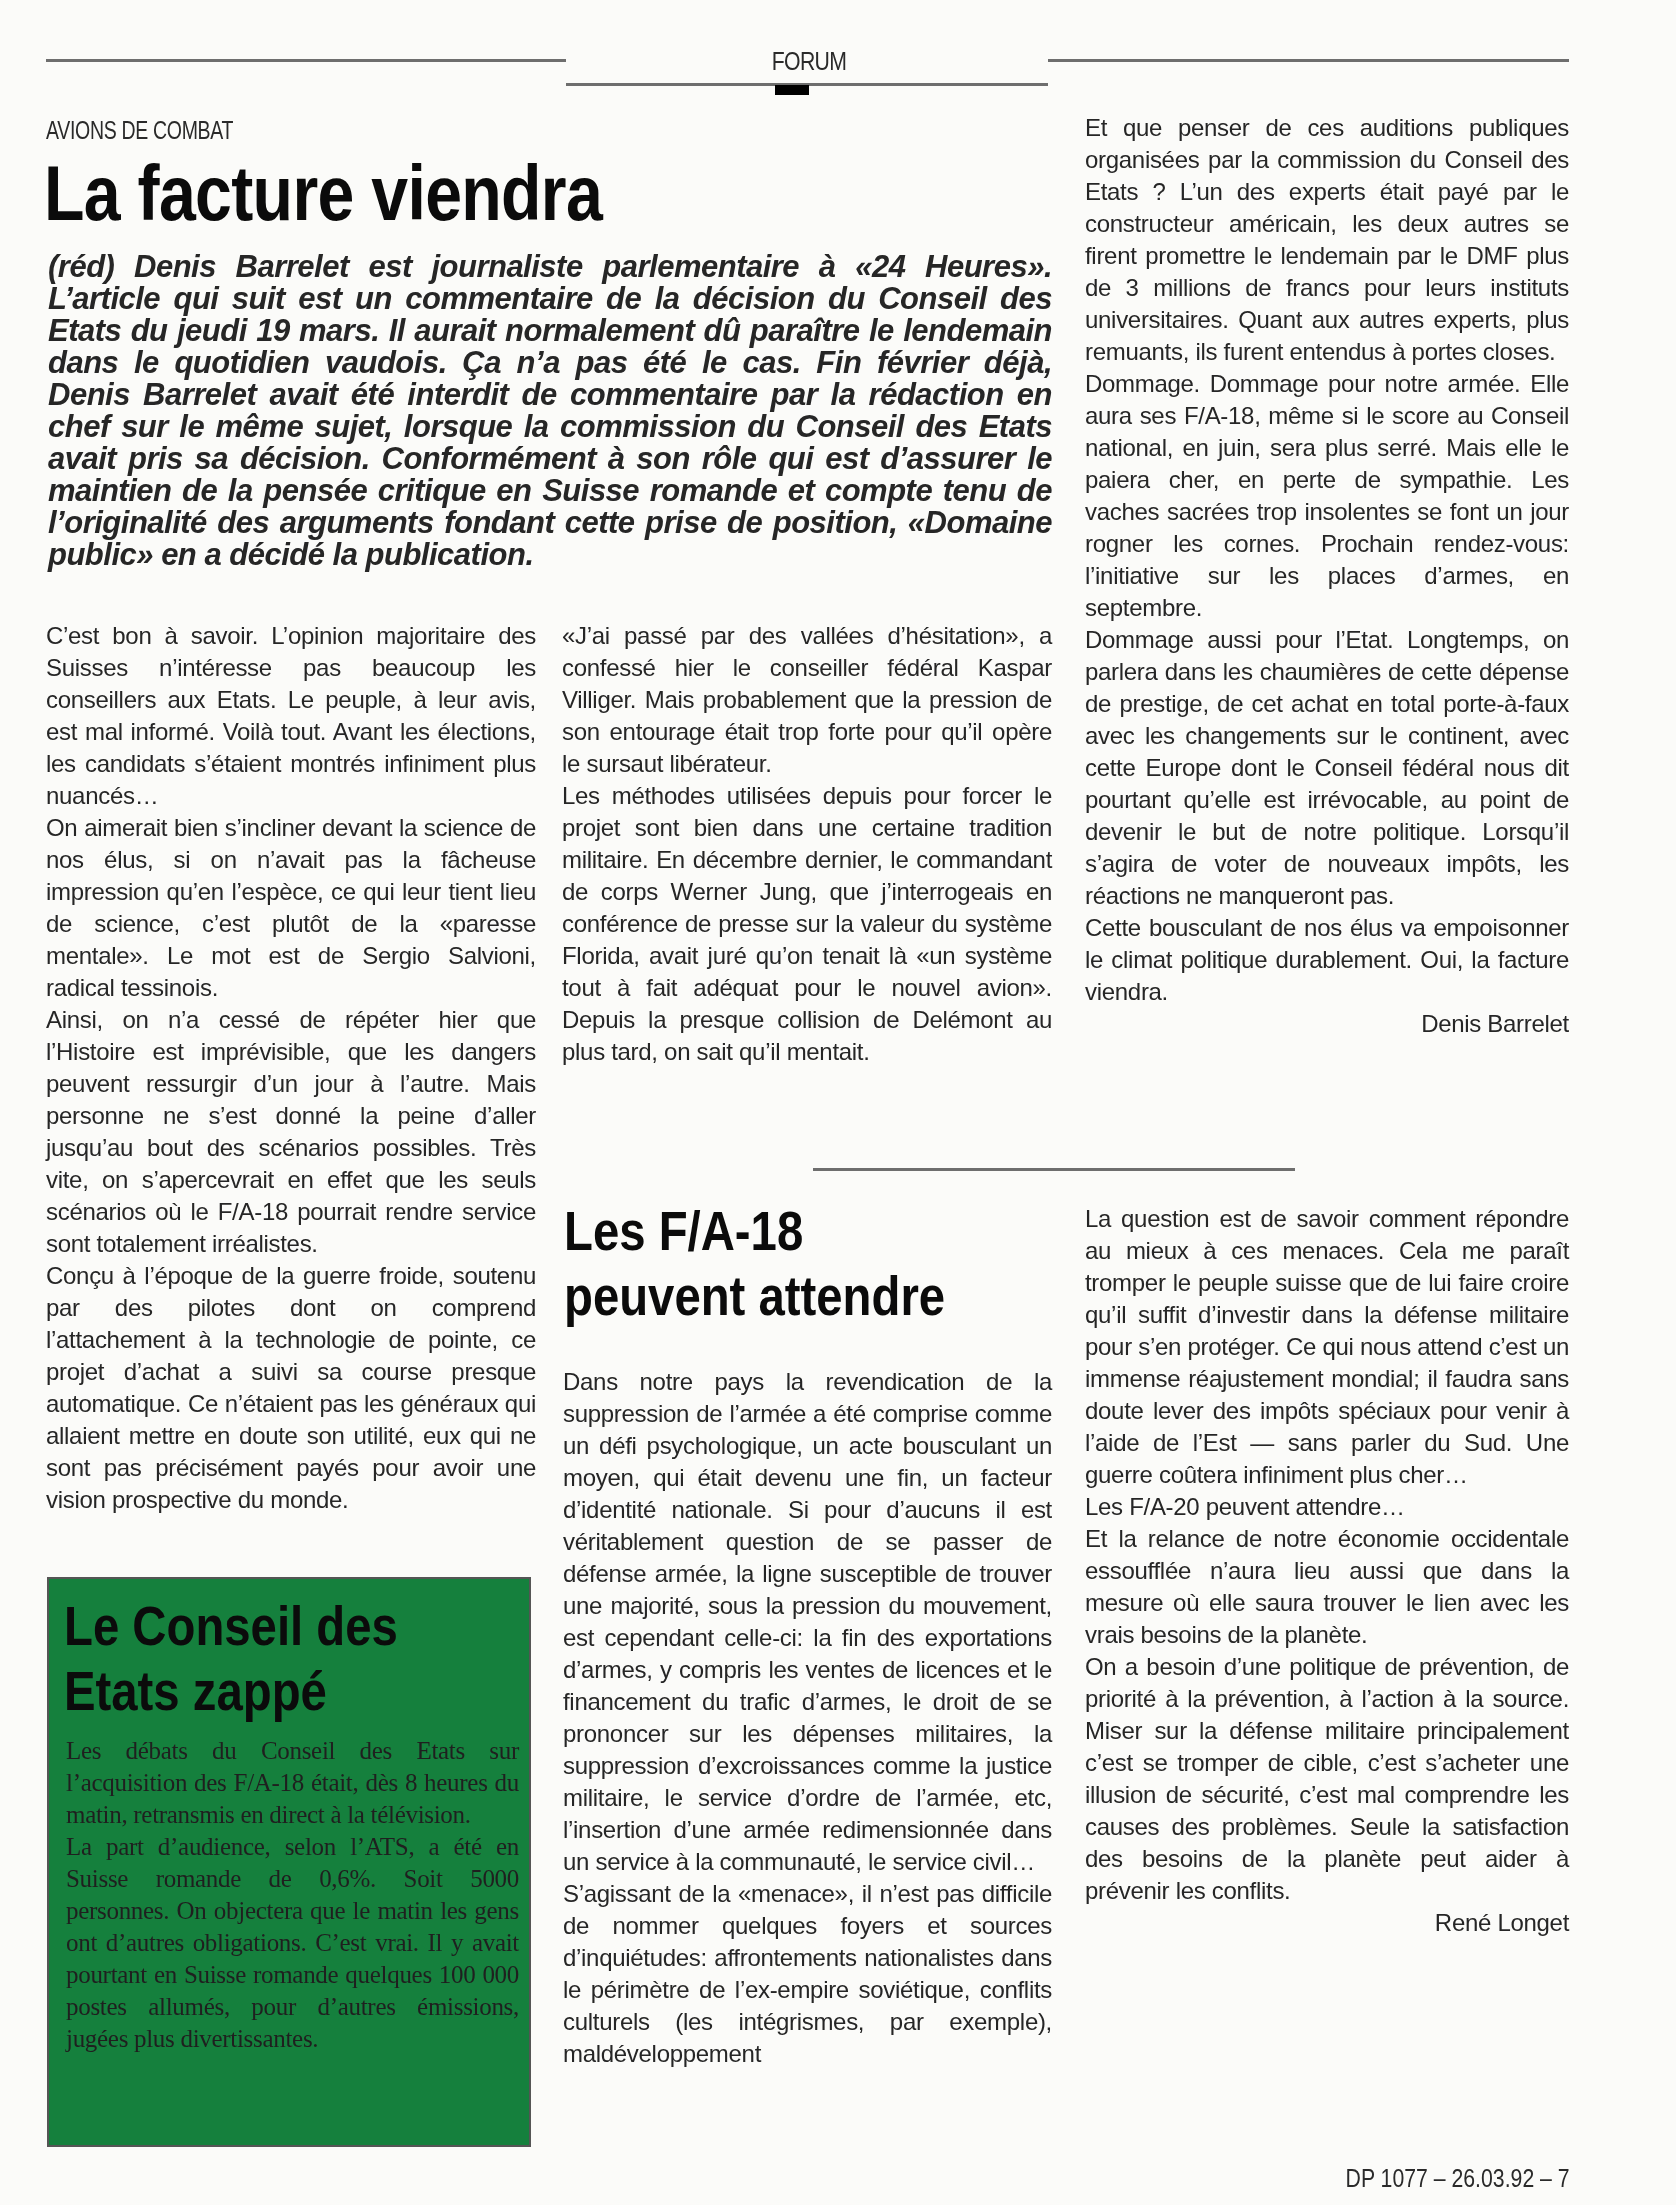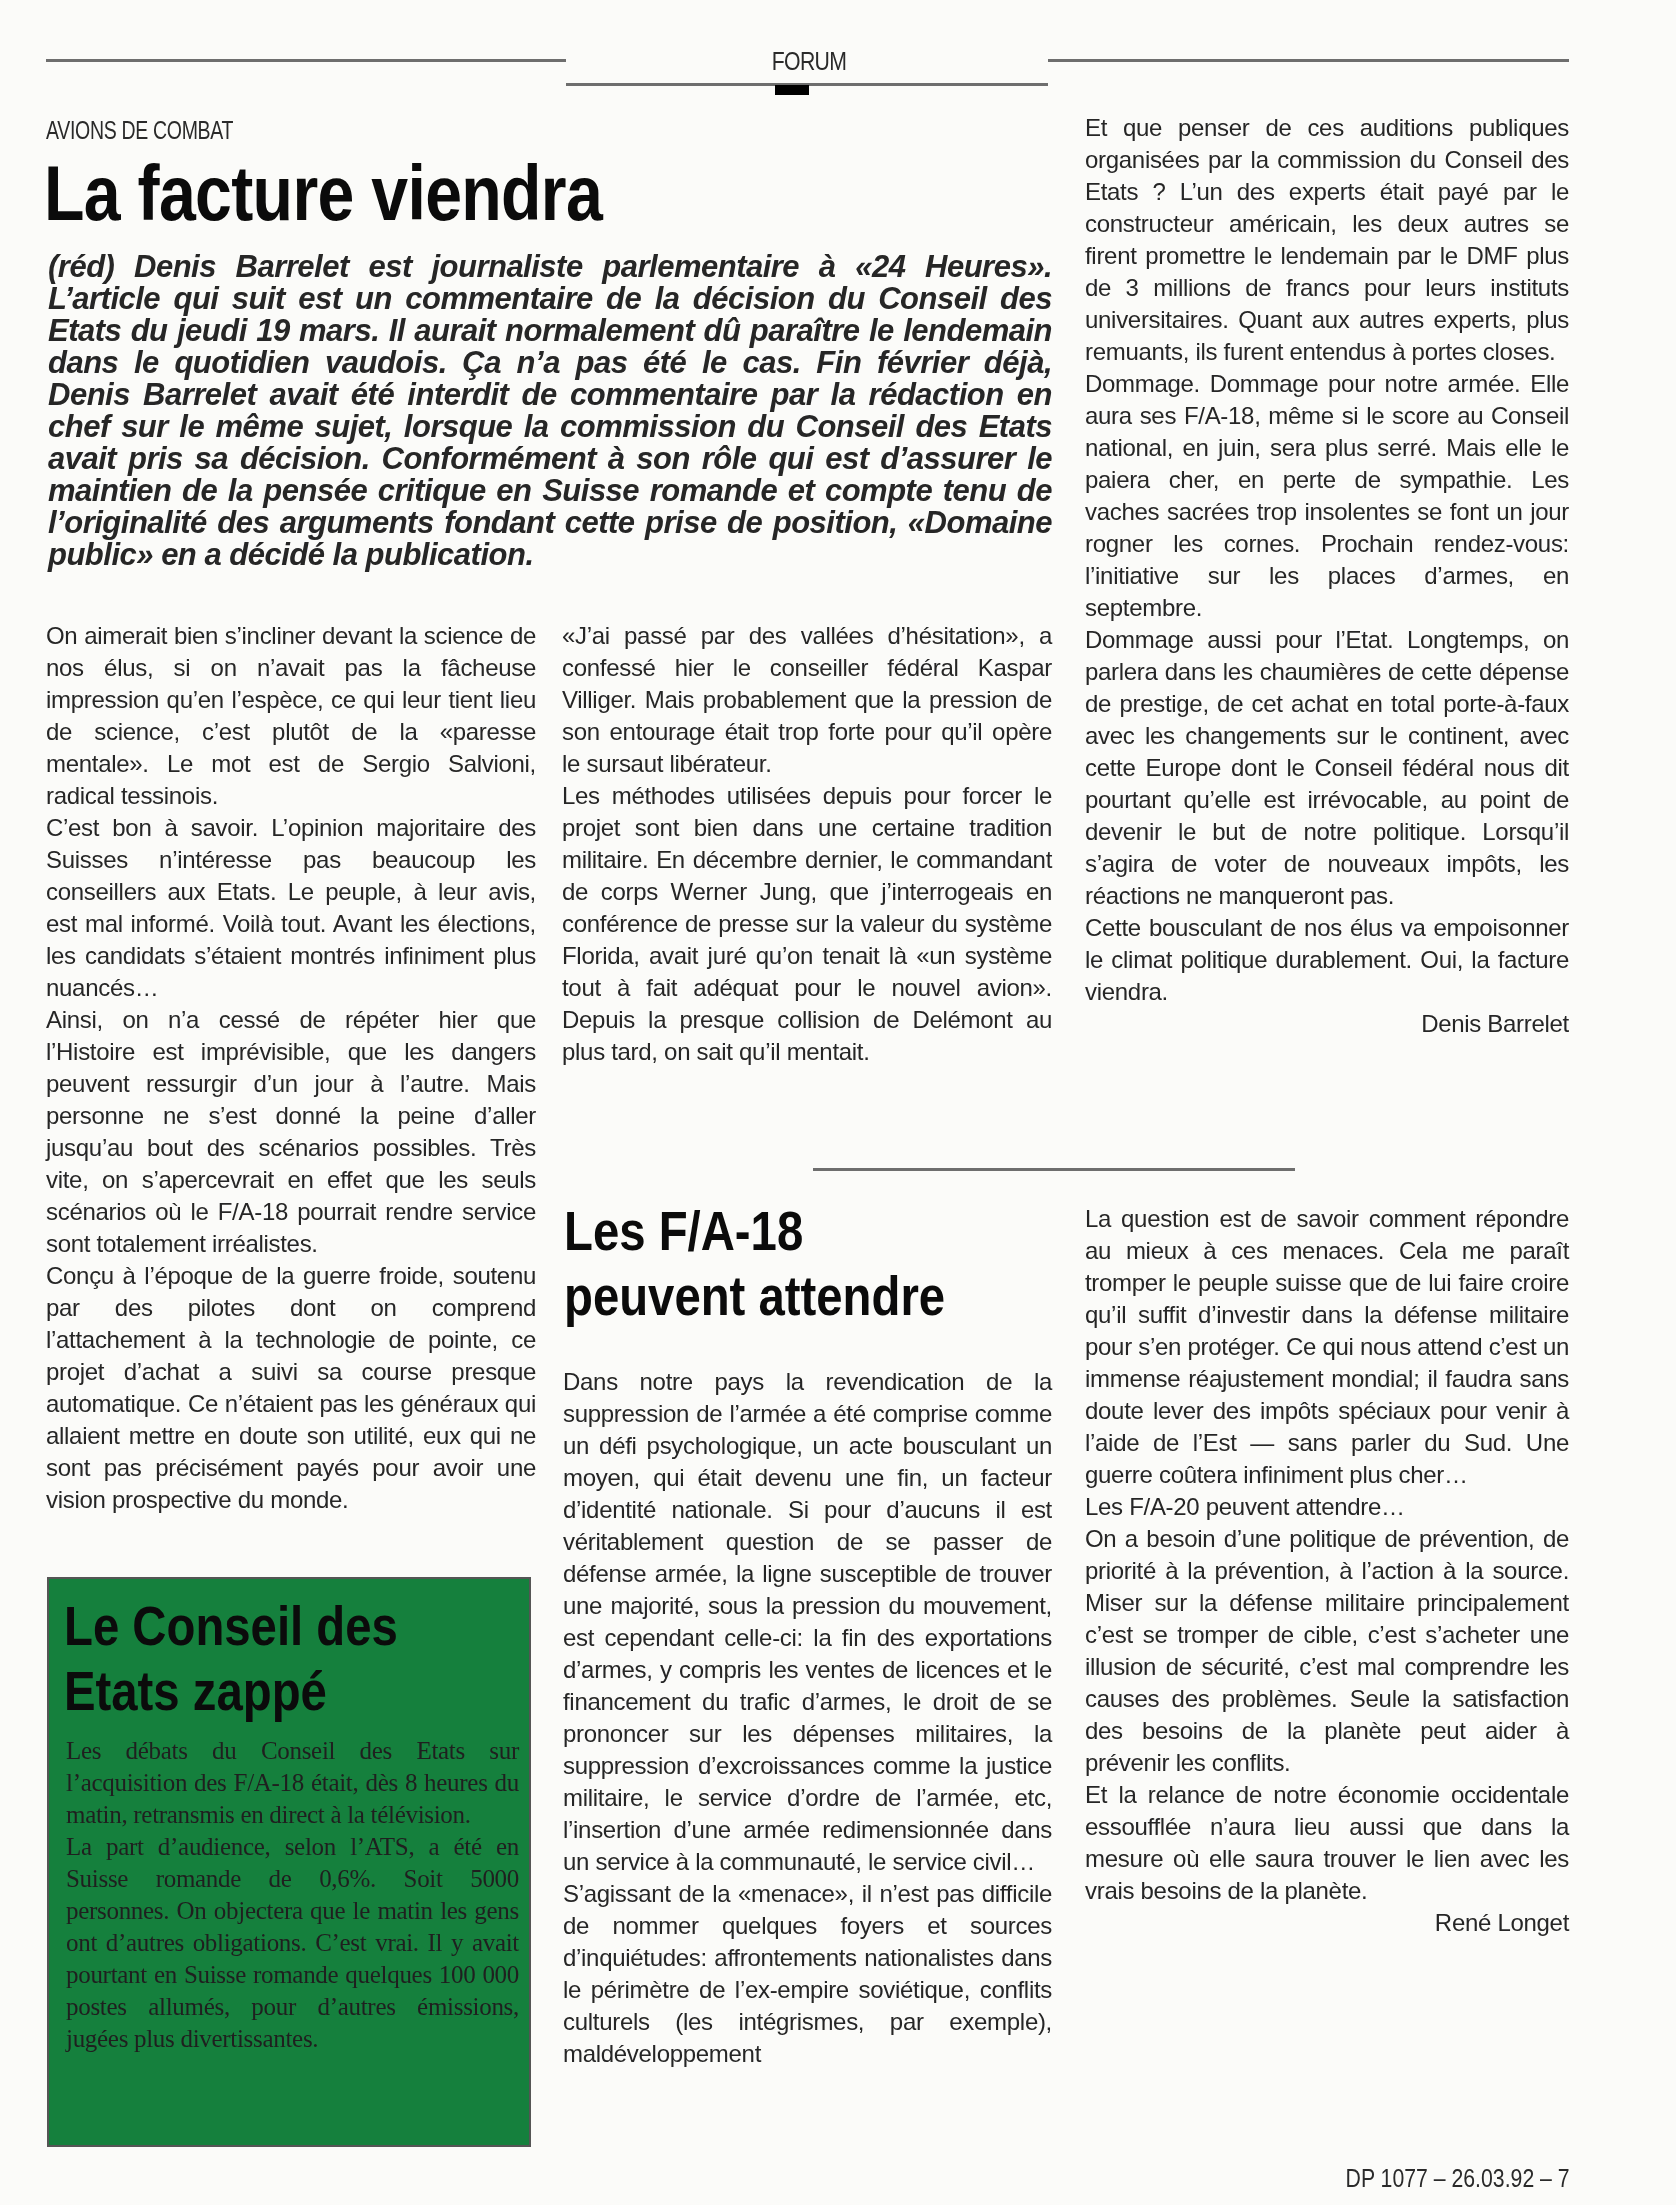--- a/index.html
+++ b/index.html
@@ -68,22 +68,22 @@
 <div class="forum-label">FORUM</div>
 <div class="rule" style="left:566px; top:83px; width:482px;"></div>
 <div class="forum-bar"></div>
 <div class="rule" style="left:1048px; top:59px; width:521px;"></div>
 
 <div class="kicker">AVIONS DE COMBAT</div>
 <div class="headline">La facture viendra</div>
 <div class="intro">(réd) Denis Barrelet est journaliste parlementaire à «24 Heures». L’article qui suit est un commentaire de la décision du Conseil des Etats du jeudi 19 mars. Il aurait normalement dû paraître le lendemain dans le quotidien vaudois. Ça n’a pas été le cas. Fin février déjà, Denis Barrelet avait été interdit de commentaire par la rédaction en chef sur le même sujet, lorsque la commission du Conseil des Etats avait pris sa décision. Conformément à son rôle qui est d’assurer le maintien de la pensée critique en Suisse romande et compte tenu de l’originalité des arguments fondant cette prise de position, «Domaine public» en a décidé la publication.</div>
 
 <div class="col" style="left:46px; top:620px; width:490px;">
+  <p>C’est bon à savoir. L’opinion majoritaire des Suisses n’intéresse pas beaucoup les conseillers aux Etats. Le peuple, à leur avis, est mal informé. Voilà tout. Avant les élections, les candidats s’étaient montrés infiniment plus nuancés…</p>
   <p>On aimerait bien s’incliner devant la science de nos élus, si on n’avait pas la fâcheuse impression qu’en l’espèce, ce qui leur tient lieu de science, c’est plutôt de la «paresse mentale». Le mot est de Sergio Salvioni, radical tessinois.</p>
-  <p>C’est bon à savoir. L’opinion majoritaire des Suisses n’intéresse pas beaucoup les conseillers aux Etats. Le peuple, à leur avis, est mal informé. Voilà tout. Avant les élections, les candidats s’étaient montrés infiniment plus nuancés…</p>
   <p>Ainsi, on n’a cessé de répéter hier que l’Histoire est imprévisible, que les dangers peuvent ressurgir d’un jour à l’autre. Mais personne ne s’est donné la peine d’aller jusqu’au bout des scénarios possibles. Très vite, on s’apercevrait en effet que les seuls scénarios où le F/A-18 pourrait rendre service sont totalement irréalistes.</p>
   <p>Conçu à l’époque de la guerre froide, soutenu par des pilotes dont on com­prend l’attachement à la technologie de pointe, ce projet d’achat a suivi sa course presque automatique. Ce n’étaient pas les généraux qui allaient mettre en doute son utilité, eux qui ne sont pas précisément payés pour avoir une vision prospective du monde.</p>
 </div>
 
 <div class="col" style="left:562px; top:620px; width:490px;">
   <p>«J’ai passé par des vallées d’hésitation», a confessé hier le conseiller fédéral Kaspar Villiger. Mais probablement que la pres­sion de son entourage était trop forte pour qu’il opère le sursaut libérateur.</p>
   <p>Les méthodes utilisées depuis pour forcer le projet sont bien dans une certaine tra­dition militaire. En décembre dernier, le commandant de corps Werner Jung, que j’interrogeais en conférence de presse sur la valeur du système Florida, avait juré qu’on tenait là «un système tout à fait adéquat pour le nouvel avion». Depuis la presque collision de Delémont au plus tard, on sait qu’il mentait.</p>
 </div>
 
 <div class="col" style="left:1085px; top:112px; width:484px;">
@@ -113,19 +113,19 @@
 </div>
 
 <div class="col" style="left:563px; top:1366px; width:489px;">
   <p>Dans notre pays la revendication de la suppression de l’armée a été comprise comme un défi psychologique, un acte bousculant un moyen, qui était devenu une fin, un facteur d’identité nationale. Si pour d’aucuns il est véritablement ques­tion de se passer de défense armée, la ligne susceptible de trouver une majorité, sous la pression du mouvement, est ce­pendant celle-ci: la fin des exportations d’armes, y compris les ventes de licences et le financement du trafic d’armes, le droit de se prononcer sur les dépenses militaires, la suppression d’excroissances comme la justice militaire, le service d’or­dre de l’armée, etc, l’insertion d’une ar­mée redimensionnée dans un service à la communauté, le service civil…</p>
   <p>S’agissant de la «menace», il n’est pas difficile de nommer quelques foyers et sources d’inquiétudes: affrontements na­tionalistes dans le périmètre de l’ex-empire soviétique, conflits culturels (les intégris­mes, par exemple), maldéveloppement</p>
 </div>
 
 <div class="col" style="left:1085px; top:1203px; width:484px;">
   <p>La question est de savoir comment ré­pondre au mieux à ces menaces. Cela me paraît tromper le peuple suisse que de lui faire croire qu’il suffit d’investir dans la défense militaire pour s’en protéger. Ce qui nous attend c’est un immense réajus­tement mondial; il faudra sans doute le­ver des impôts spéciaux pour venir à l’aide de l’Est — sans parler du Sud. Une guerre coûtera infiniment plus cher…</p>
   <p>Les F/A-20 peuvent attendre…</p>
+  <p>Et la relance de notre économie occiden­tale essoufflée n’aura lieu aussi que dans la mesure où elle saura trouver le lien avec les vrais besoins de la planète.</p>
   <p>On a besoin d’une politique de préven­tion, de priorité à la prévention, à l’action à la source. Miser sur la défense militaire principalement c’est se tromper de cible, c’est s’acheter une illusion de sécurité, c’est mal comprendre les causes des pro­blèmes. Seule la satisfaction des besoins de la planète peut aider à prévenir les conflits.</p>
-  <p>Et la relance de notre économie occiden­tale essoufflée n’aura lieu aussi que dans la mesure où elle saura trouver le lien avec les vrais besoins de la planète.</p>
   <p class="signature">René Longet</p>
 </div>
 
 <div class="footer">DP 1077 – 26.03.92 – 7</div>
 
 
 </body></html>

